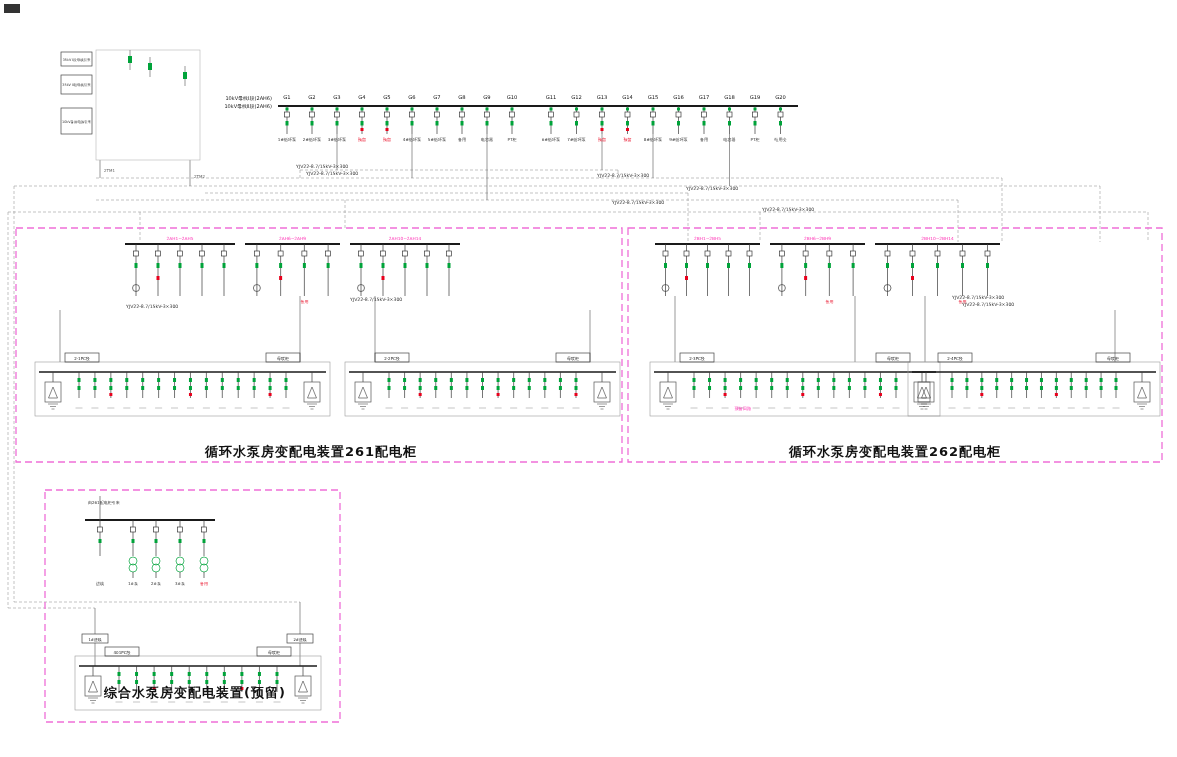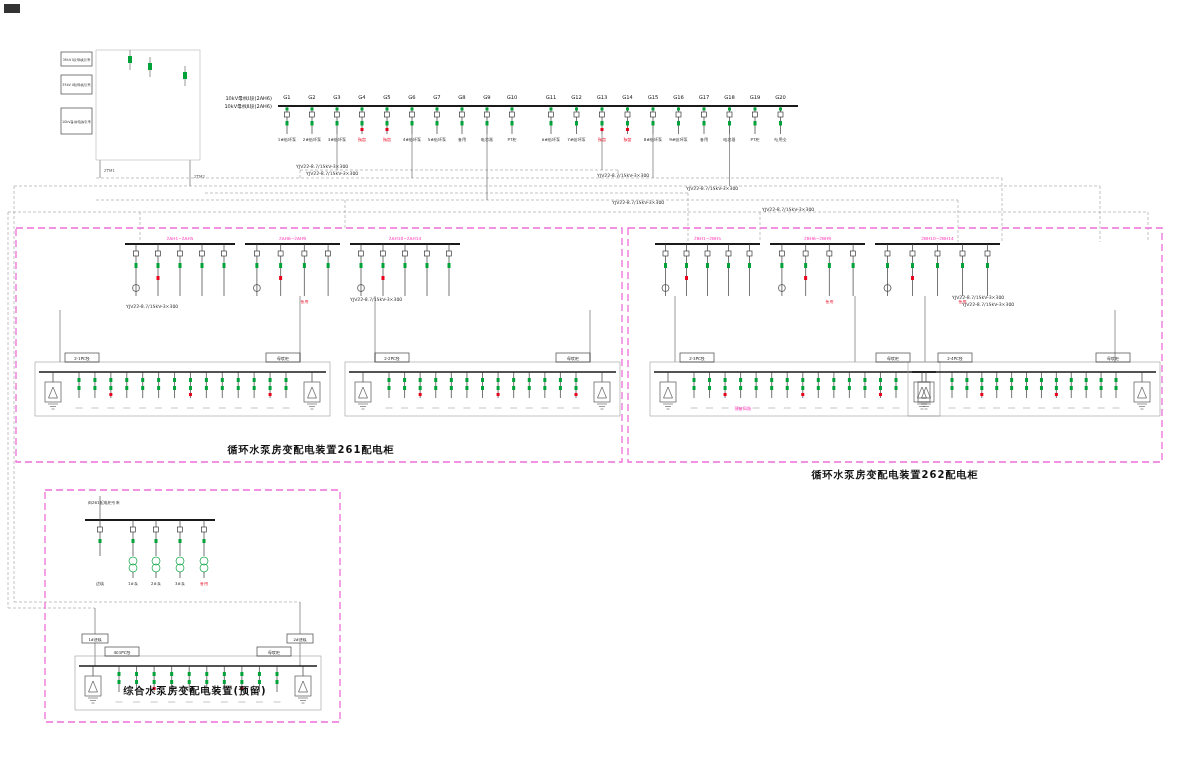--- a/index.html
+++ b/index.html
@@ -1,20 +1,20 @@
 <!DOCTYPE html>
 <html><head>
 <meta charset="utf-8">
 <style>
   html,body{margin:0;padding:0;background:#f2f2f2;}
   .sheet{position:relative;width:1177px;height:757px;background:#ffffff;overflow:hidden;
          font-family:"DejaVu Sans",sans-serif;}
   .sheet svg{position:absolute;left:0;top:0;}
   svg text{font-family:"DejaVu Sans",sans-serif;}
-  .caption{position:absolute;text-align:center;font-size:10px;font-weight:bold;color:#111;
+  .caption{position:absolute;text-align:center;font-size:13px;font-weight:bold;color:#111;
            letter-spacing:1px;}
 </style>
 </head>
 <body>
 
 <div class="sheet">
   <svg id="dwg" width="1177" height="757" viewBox="0 0 1177 757">
       <g>
         <line x1="300" y1="170" x2="618" y2="170" stroke="#9a9a9a" stroke-width="0.6" fill="none" stroke-dasharray="3 2"></line>
         <line x1="96" y1="178" x2="1002" y2="178" stroke="#9a9a9a" stroke-width="0.6" fill="none" stroke-dasharray="3 2"></line>
@@ -806,15 +806,15 @@
           <text x="204" y="585" font-size="4" fill="#e8001c" text-anchor="middle">备用</text>
         </g>
         <rect x="82" y="634" width="26" height="9" fill="none" stroke="#444" stroke-width="0.7"></rect>
         <text x="95" y="640.5" font-size="3.8" fill="#222" text-anchor="middle">1#进线</text>
         <rect x="287" y="634" width="26" height="9" fill="none" stroke="#444" stroke-width="0.7"></rect>
         <text x="300" y="640.5" font-size="3.8" fill="#222" text-anchor="middle">2#进线</text>
       </g>
     </svg>
 
   <div class="caption" style="left:161px;top:443px;width:300px">循环水泵房变配电装置261配电柜</div>
-  <div class="caption" style="left:745px;top:468px;width:300px">循环水泵房变配电装置262配电柜</div>
+  <div class="caption" style="left:745px;top:443px;width:300px">循环水泵房变配电装置262配电柜</div>
   <div class="caption" style="left:70px;top:684px;width:250px">综合水泵房变配电装置(预留)</div>
 </div>
 
 </body></html>

